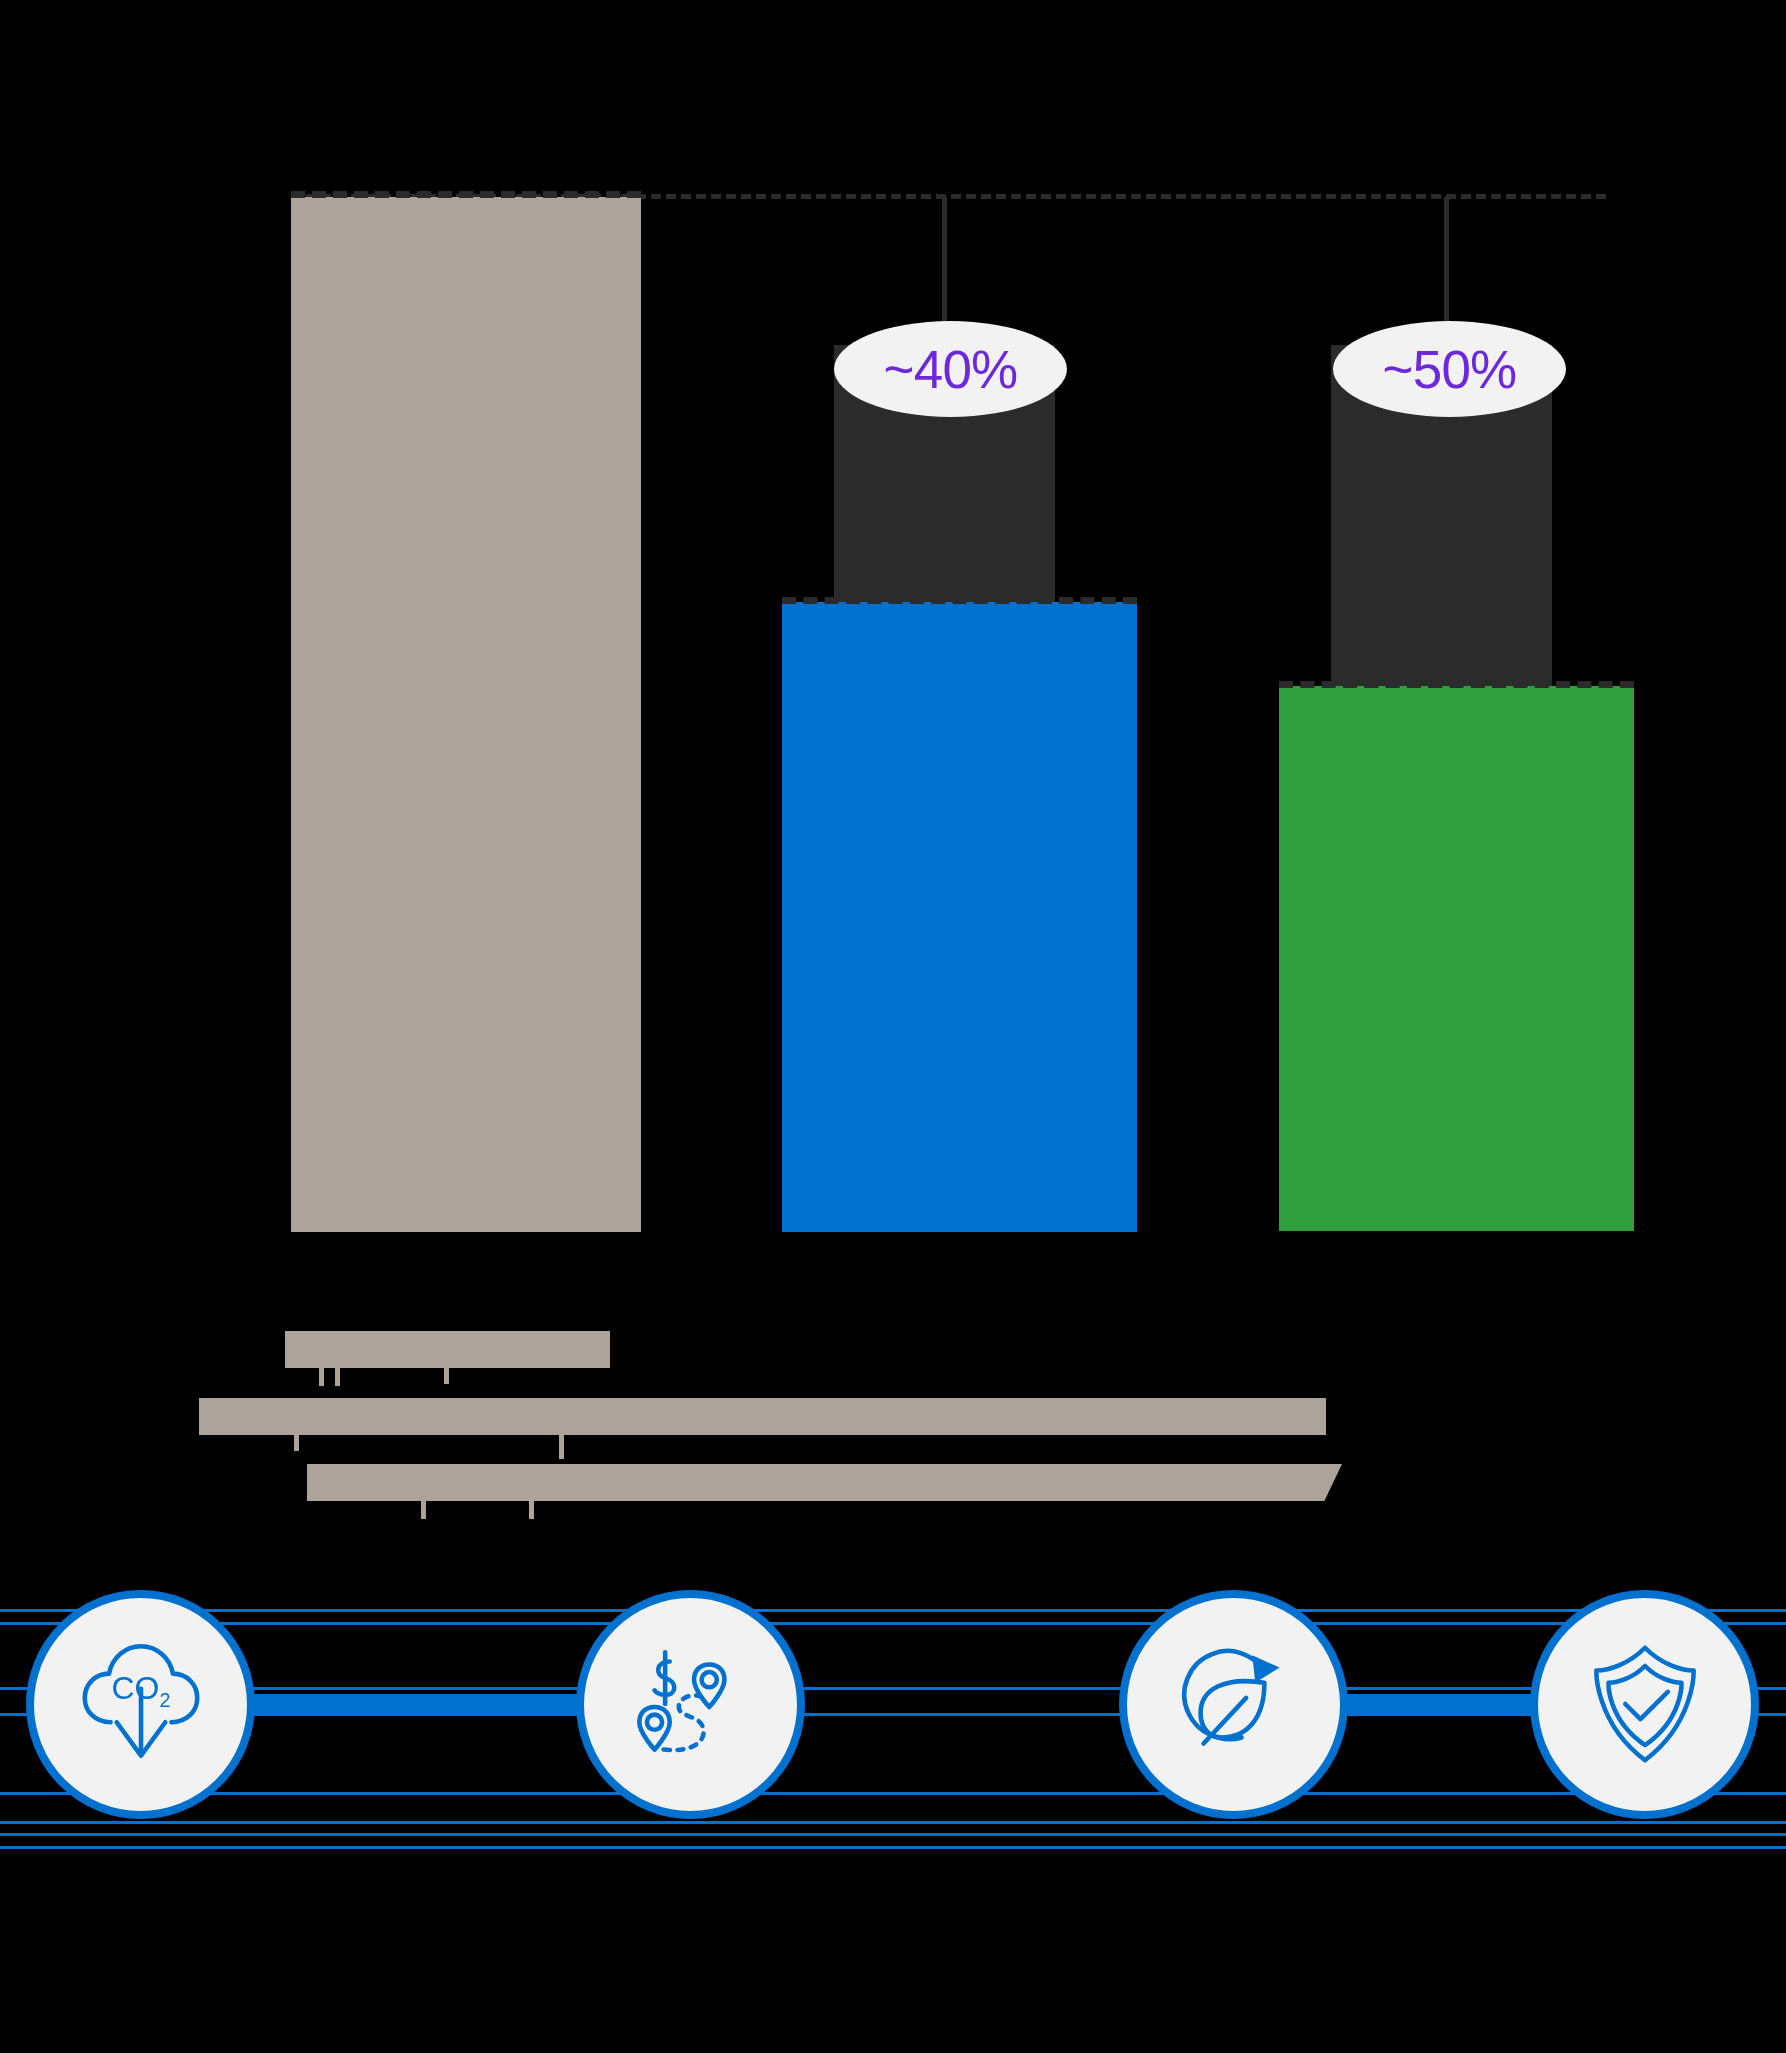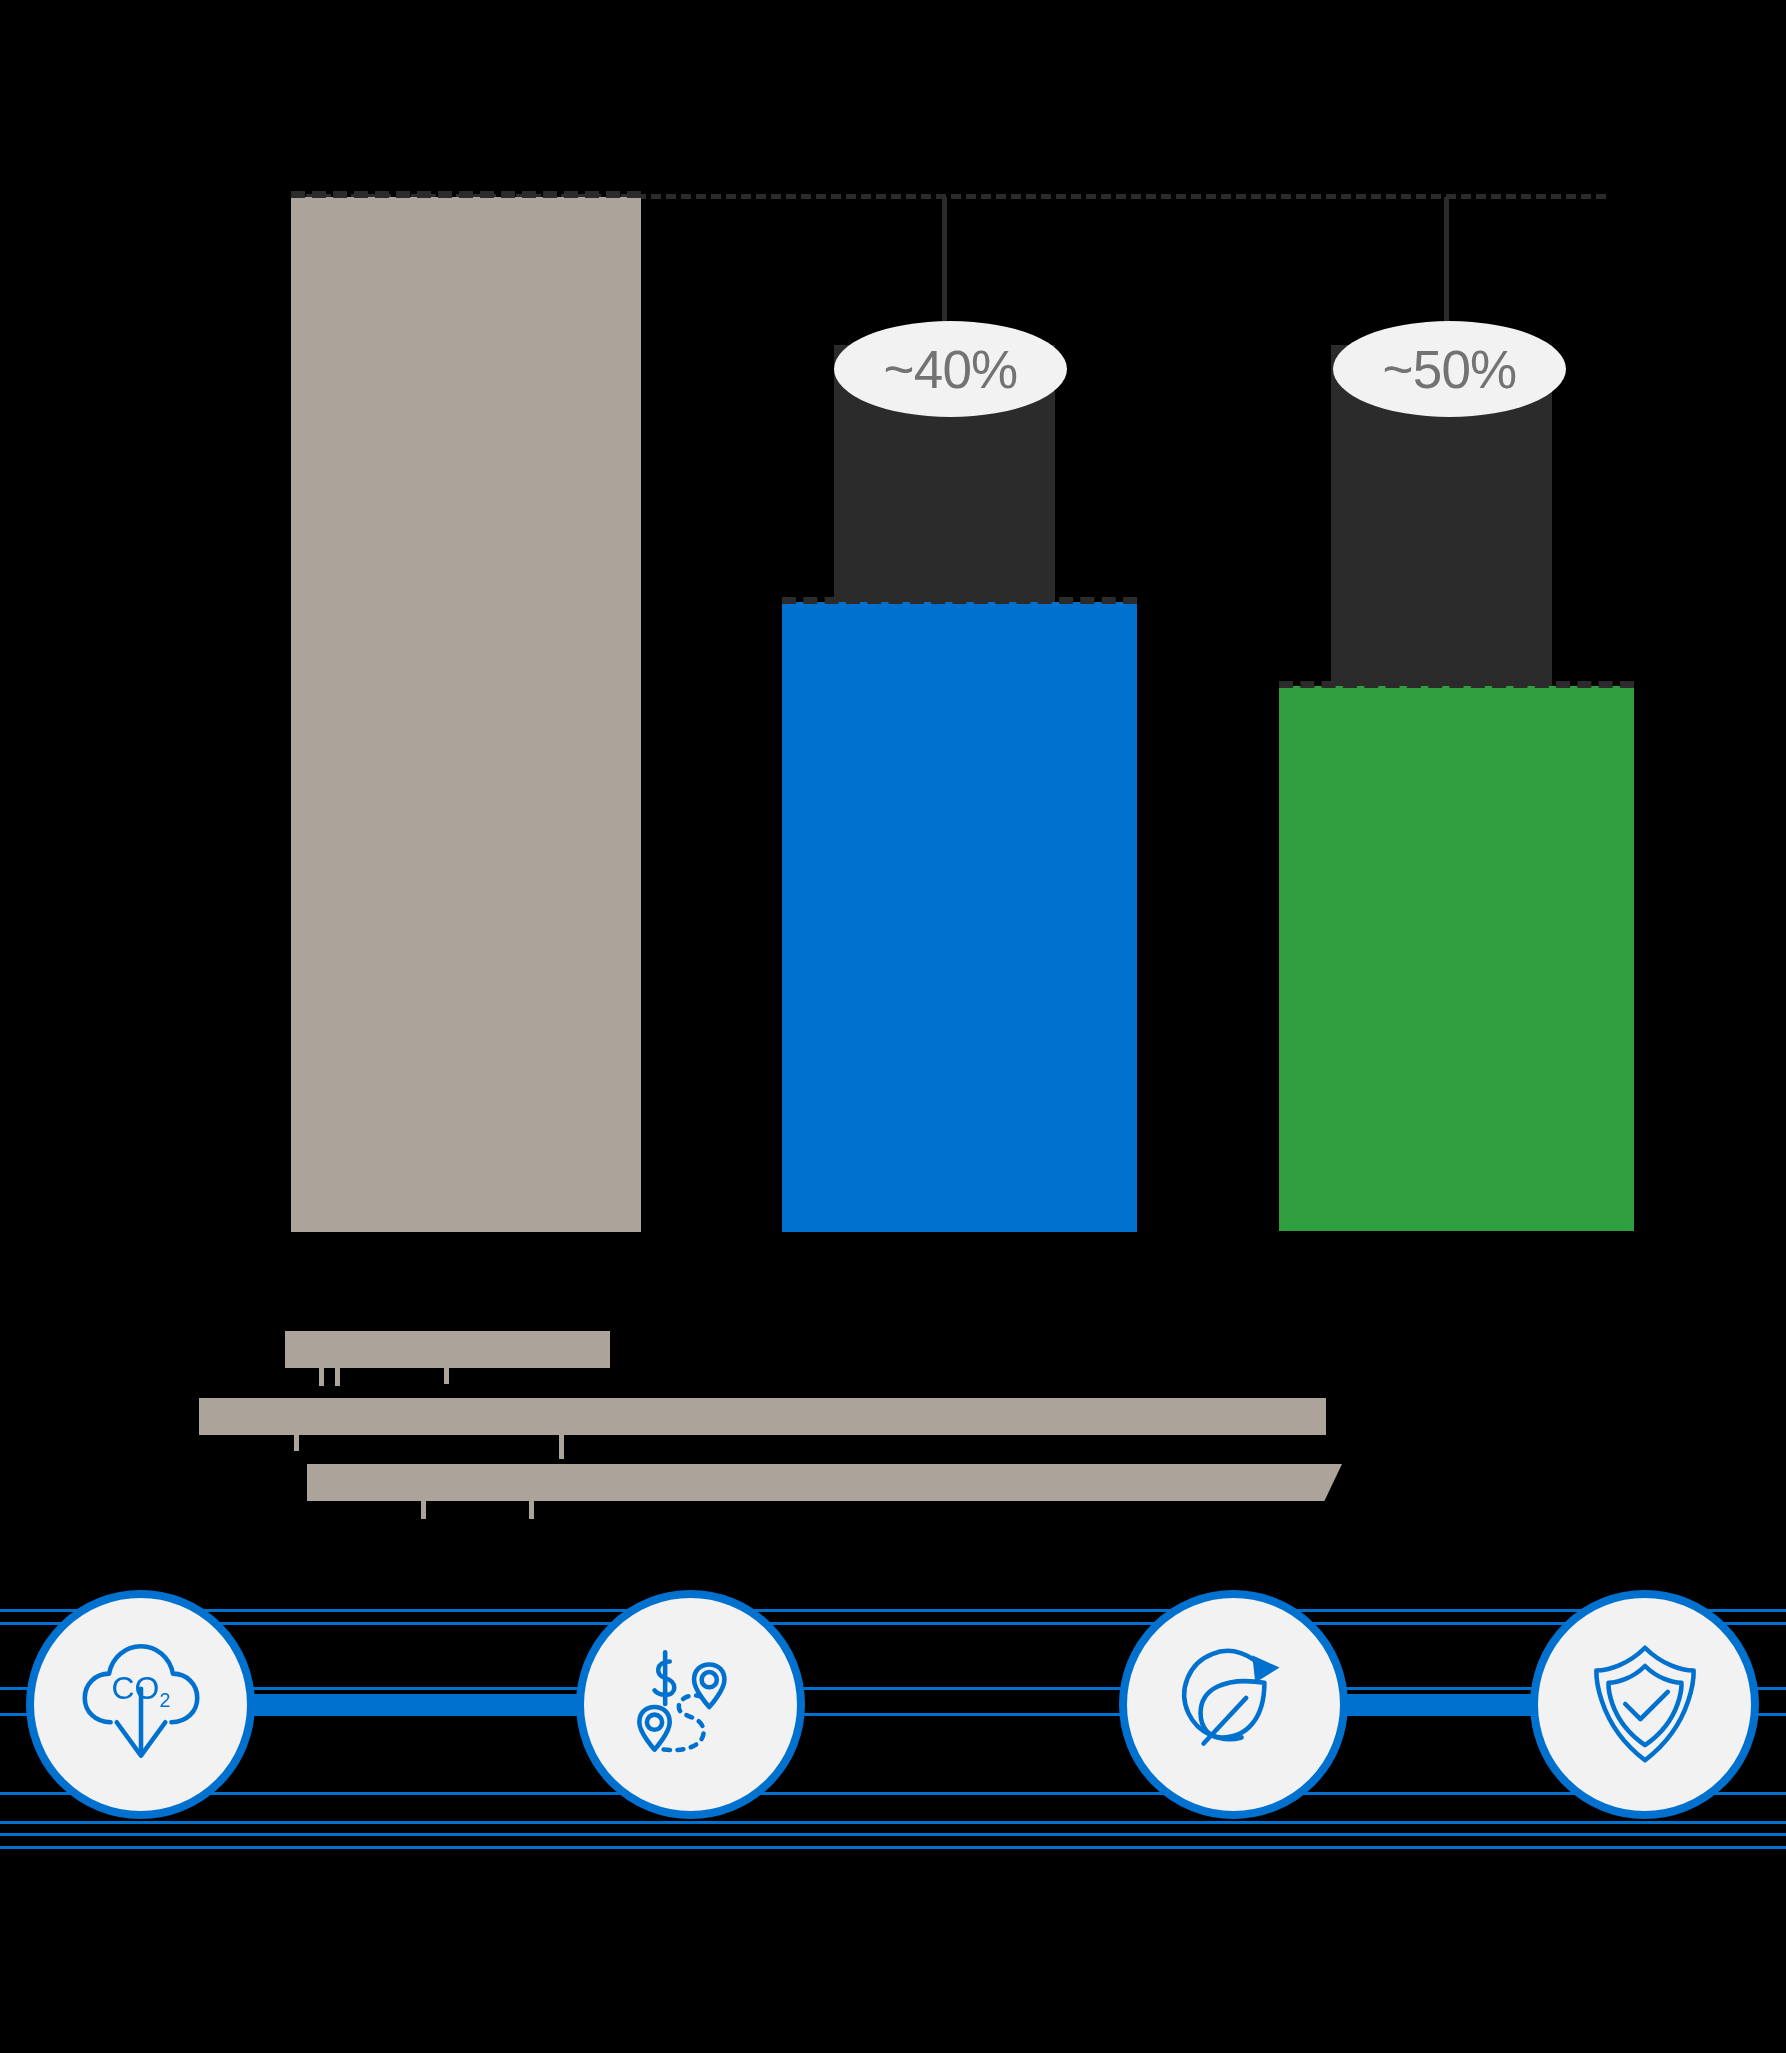--- a/index.html
+++ b/index.html
@@ -36,21 +36,21 @@
   .bar-cap{
     position:absolute;height:0;border-top:7.2px dashed #2b2b2b;
   }
 
   
   .bubble{
     position:absolute;
     background:#f2f2f2;
     border-radius:50%;
     display:flex;align-items:center;justify-content:center;
-    color:#737373;
+    color:#6d28d9;
     font-size:53px;
     font-weight:400;
     letter-spacing:-0.8px;
     white-space:nowrap;
   }
 
   
   #caption{position:absolute;left:0;top:1640;width:1786px;}
   .cap-line{position:absolute;height:37px;background:#aca49b;}
   .cap-line.l3{

